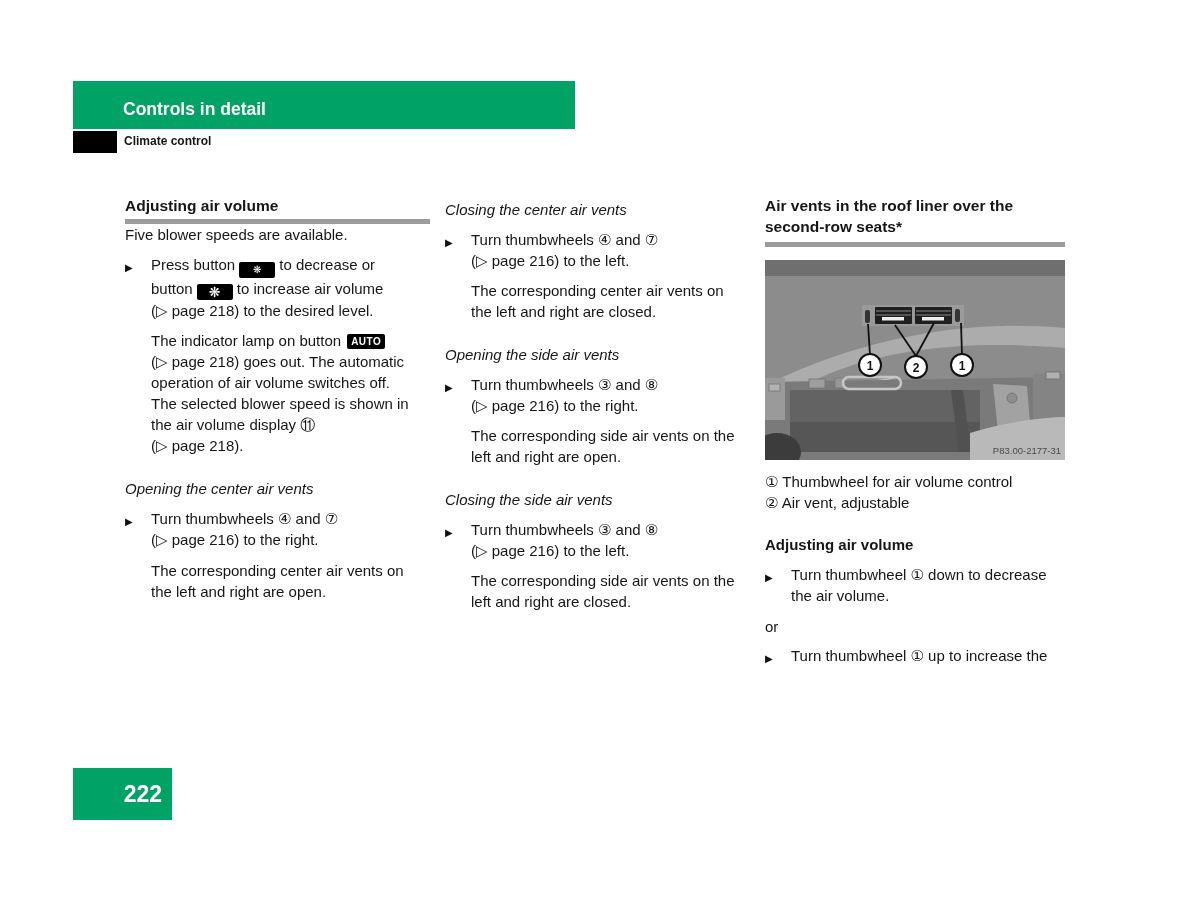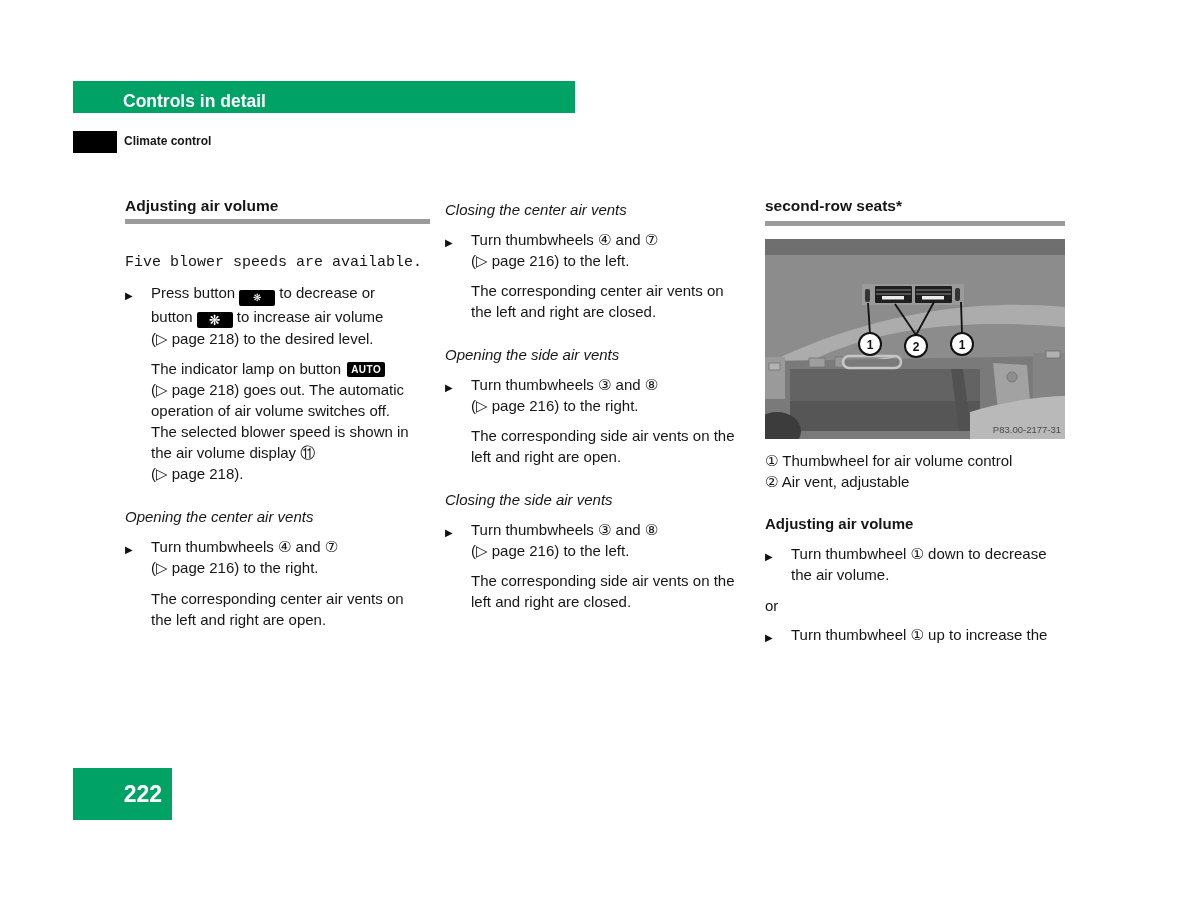--- a/index.html
+++ b/index.html
@@ -3,42 +3,42 @@
 <meta charset="utf-8">
 <style>
   html,body { margin:0; padding:0; background:#ffffff; }
   .page {
     position:relative; width:1200px; height:900px; background:#ffffff;
     font-family:"Liberation Sans","DejaVu Sans",sans-serif;
     color:#161616; overflow:hidden;
   }
   
   .chapter-bar {
-    position:absolute; left:73px; top:81px; width:502px; height:32px;
+    position:absolute; left:73px; top:81px; width:502px; height:48px;
     background:#00a365; color:#ffffff; display:flex; align-items:center;
     box-sizing:border-box; padding-left:50px; padding-top:8px;
     font-weight:bold; font-size:17.5px;
   }
   .section-row { position:absolute; left:73px; top:131px; display:flex; align-items:flex-start; }
   .black-square { width:44px; height:22px; background:#000000; flex:none; }
   .section-title { margin-left:7px; font-weight:bold; font-size:12px; line-height:21px; }
 
   
   .col { position:absolute; top:192px; font-size:15px; line-height:21px; }
   .col1 { left:125px; width:305px; }
   .col2 { left:445px; width:306px; }
   .col3 { left:765px; width:300px; }
 
   .h1 { font-weight:bold; font-size:15.5px; line-height:16px; padding-top:6px; }
   .h1.twoline { line-height:21px; padding-top:3px; }
   .rule { height:5px; background:#9b9b9b; margin-top:5px; }
   .h2 { font-weight:bold; margin-top:21px; }
   .sub { font-weight:normal; font-style:italic; margin-top:22px; }
   .col2 .sub:first-child { margin-top:7px; }
-  .p { margin-top:28px;font-family:Liberation Mono, monospace; }
+  .p { margin-top:0; }
   .bullet { display:flex; margin-top:9px; }
   .bullet .mk { width:26px; flex:none; font-size:10px; padding-top:3px; color:#111; }
   .bt { flex:1; }
   .indent { margin-left:26px; }
   .mt9  { margin-top:9px; }
   .mt10 { margin-top:10px; }
   .mt8  { margin-top:8px; }
   .mt11 { margin-top:11px; }
 
   .keybtn {
@@ -156,20 +156,21 @@
         </div>
     </div>
     <div class="indent mt9">
         <div>The corresponding side air vents on the</div>
         <div>left and right are closed.</div>
       </div>
   </div>
 
   <div class="col col3">
     <div class="h1 twoline">
+        <div>Air vents in the roof liner over the</div>
         <div>second-row seats*</div>
       </div>
     <div class="rule"></div>
 
     <div class="photo-wrap">
       <svg width="300" height="200" viewBox="0 0 300 200" xmlns="http://www.w3.org/2000/svg">
         <rect x="0" y="0" width="300" height="200" fill="#8c8c8c"></rect>
         <rect x="0" y="0" width="300" height="16" fill="#6f6f6f"></rect>
         <path d="M0,150 C60,105 150,75 300,88 L300,68 C170,56 60,95 0,126 Z" fill="#b4b4b4" opacity="0.8"></path>
         <path d="M0,162 C50,136 95,120 135,117 C85,128 32,152 0,172 Z" fill="#c6c6c6" opacity="0.9"></path>

